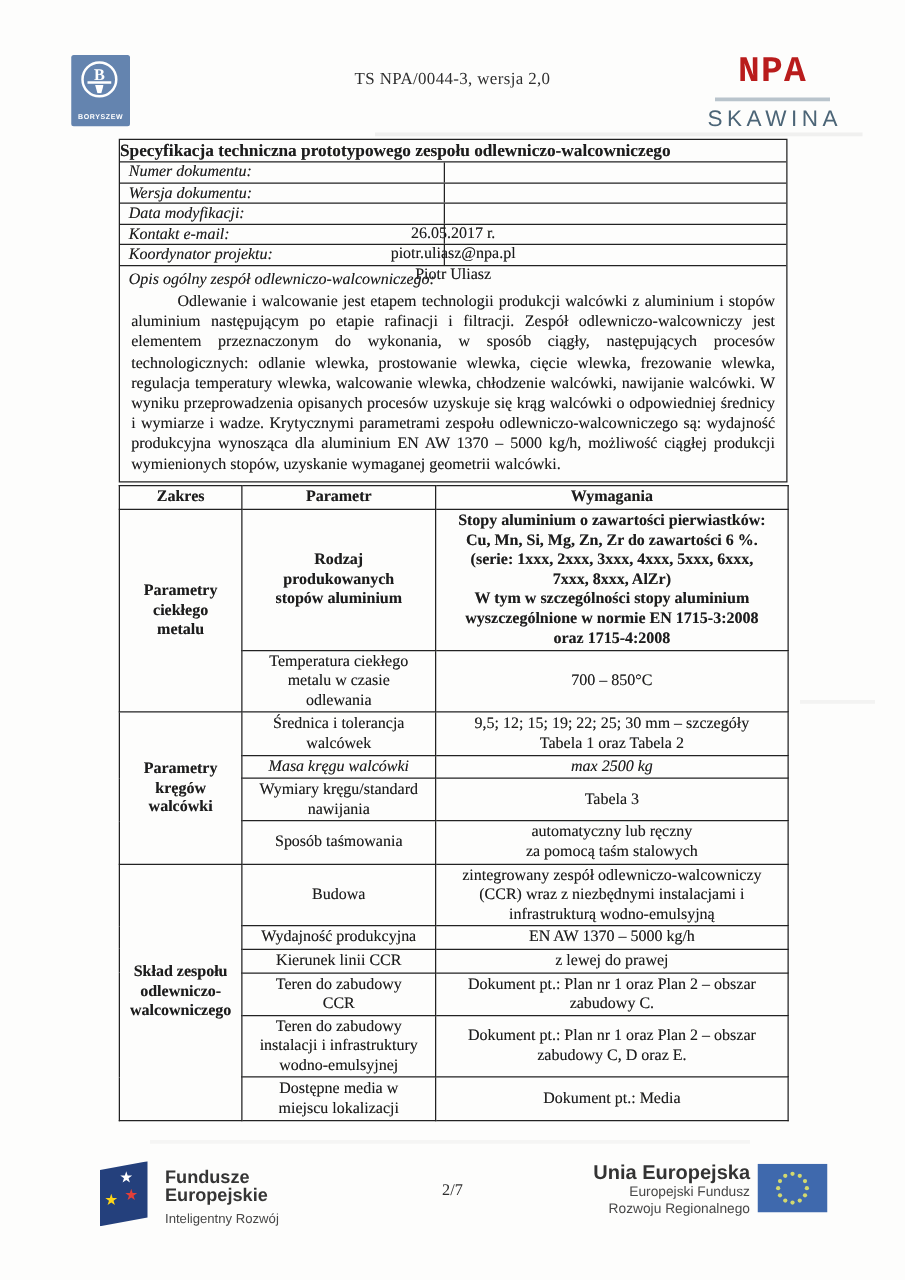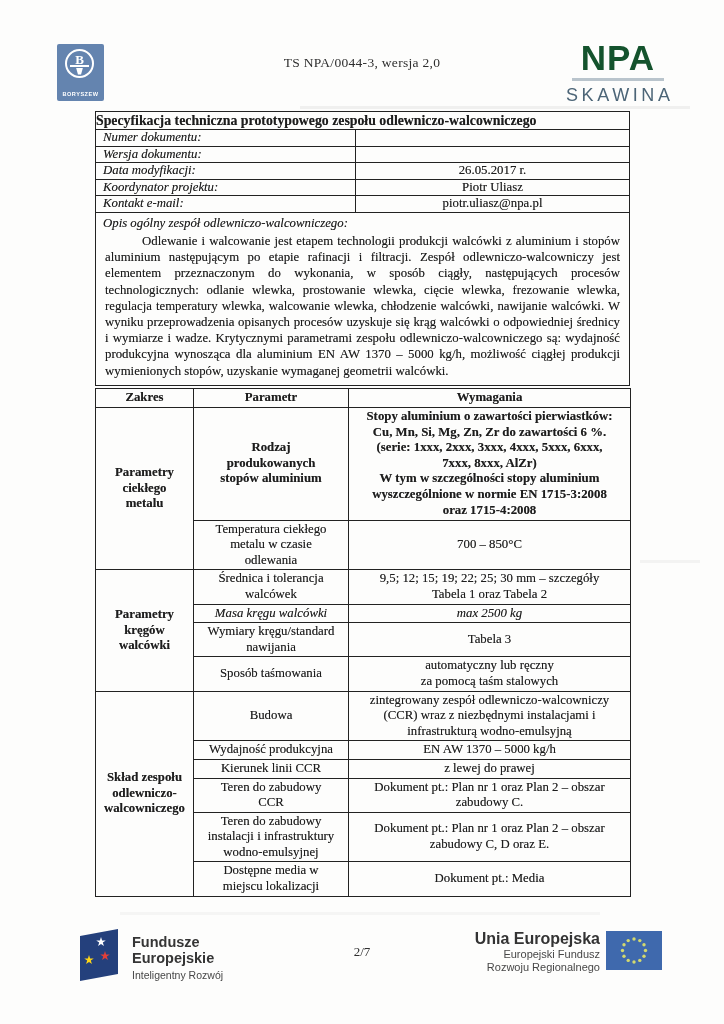--- a/index.html
+++ b/index.html
@@ -23,33 +23,33 @@
   .lb-b{position:absolute;left:0;top:2px;width:100%;text-align:center;color:#fff;
     font-weight:bold;font-size:13px;line-height:13px;font-family:"Liberation Serif",serif;}
   .lb-line{position:absolute;left:3px;right:3px;top:14px;height:1.6px;background:#fff;}
   .lb-cup{position:absolute;left:9px;top:16.5px;width:7px;height:7px;background:#fff;
     clip-path:polygon(0 0,100% 0,72% 100%,28% 100%);}
   .lb-name{position:absolute;left:0;bottom:4px;width:100%;text-align:center;color:#fff;
     font-family:"Liberation Sans",sans-serif;font-weight:bold;font-size:5.6px;letter-spacing:.5px;}
   .doc-ref{position:absolute;left:0;right:0;top:55px;text-align:center;
     font-size:13.5px;color:#2e2e2e;letter-spacing:.3px;}
   .logo-npa{position:absolute;top:40px;right:54px;width:104px;text-align:center;}
-  .npa-name{font-size:35px;font-weight:bold;color:#14532d;line-height:36px;letter-spacing:1px;
-    font-family:Liberation Sans, sans-serif;}
+  .npa-name{font-size:29px;font-weight:bold;color:#b91c1c;line-height:36px;letter-spacing:1px;
+    font-family:Liberation Mono, monospace;}
   .npa-line{height:2.5px;background:#b9c4cc;margin:2px 6px 4px;}
   .npa-city{font-family:"Liberation Sans",sans-serif;font-weight:normal;font-size:18px;
     letter-spacing:3.6px;color:#4c6577;}
 
   
   .doc-frame{position:absolute;left:95px;top:111px;width:535px;box-sizing:border-box;
     border:1.7px solid #222;font-size:12.8px;
     text-shadow:0 0 .35px rgba(25,25,25,.5);}
   .title-row{font-weight:bold;text-align:left;font-size:13.8px;line-height:17px;height:17px;
     border-bottom:1.7px solid #222;}
-  .info-row{display:flex;height:16.6px;border-bottom:1.4px solid #222;box-sizing:border-box;}
+  .info-row{display:flex;height:16.6px;border-bottom:1.4px solid #222;box-sizing:border-box;flex-direction:column;}
   .info-label{width:260px;box-sizing:border-box;border-right:1.4px solid #222;
     font-style:italic;padding-left:7px;line-height:15.6px;}
   .info-value{flex:1;text-align:center;line-height:15.6px;}
   .bold{font-weight:bold;}
   .opis-row{font-style:italic;padding:2px 0 0 7px;line-height:16px;height:17px;}
   .para{padding:1px 9px 6px 9px;text-align:justify;text-indent:37px;line-height:16.2px;}
 
   
   table.spec{position:absolute;left:95px;top:388px;width:535px;border-collapse:collapse;
     table-layout:fixed;font-size:12.8px;text-shadow:0 0 .35px rgba(25,25,25,.5);}
@@ -57,21 +57,21 @@
   table.spec th,table.spec td{border:1.5px solid #222;padding:1px 4px;vertical-align:middle;
     text-align:center;line-height:15.6px;white-space:pre-line;}
   table.spec th{font-weight:bold;}
   td.zakres{font-weight:bold;}
   tr.h-hdr{height:16px;} tr.h-r0{height:113px;} tr.h-r1{height:47px;} tr.h-r2{height:32px;}
   tr.h-r3{height:16px;font-style:italic;} tr.h-r4{height:34px;} tr.h-r5{height:31px;} tr.h-r6{height:49px;}
   tr.h-r7{height:16px;} tr.h-r8{height:14px;} tr.h-r9{height:34px;} tr.h-r10{height:45px;}
   tr.h-r11{height:31px;}
 
   
-  .footer-fe{position:absolute;left:76px;top:929px;display:flex;align-items:flex-end;
+  .footer-fe{position:absolute;left:76px;top:929px;display:flex;align-items:center;
     font-family:"Liberation Sans",sans-serif;color:#3b3b3b;}
   .fe-flag{width:46px;height:52px;}
   .fe-text{margin-left:10px;padding-top:5px;}
   .fe-name{font-weight:bold;font-size:14.5px;line-height:15.5px;color:#353535;}
   .fe-sub{font-size:10.5px;margin-top:3px;color:#474747;}
   .page-num{position:absolute;left:0;right:0;top:944px;text-align:center;font-size:13px;color:#2e2e2e;}
   .footer-ue{position:absolute;right:124px;top:930px;text-align:right;
     font-family:"Liberation Sans",sans-serif;color:#3b3b3b;}
   .ue-name{font-weight:bold;font-size:16px;line-height:18px;color:#333;}
   .ue-sub{font-size:11px;line-height:12.5px;color:#474747;}
@@ -108,26 +108,26 @@
     <div class="info-label">Numer dokumentu:</div>
   </div>
   <div class="info-row">
     <div class="info-label">Wersja dokumentu:</div>
   </div>
   <div class="info-row">
     <div class="info-label">Data modyfikacji:</div>
     <div class="info-value">26.05.2017 r.</div>
   </div>
   <div class="info-row">
+    <div class="info-label">Kontakt e-mail:</div>
+    <div class="info-value">piotr.uliasz@npa.pl</div>
+  </div>
+  <div class="info-row">
     <div class="info-label">Koordynator projektu:</div>
     <div class="info-value">Piotr Uliasz</div>
-  </div>
-  <div class="info-row">
-    <div class="info-label">Kontakt e-mail:</div>
-    <div class="info-value">piotr.uliasz@npa.pl</div>
   </div>
 
   <div class="opis-row">Opis ogólny zespół odlewniczo-walcowniczego:</div>
   <div class="para">Odlewanie i walcowanie jest etapem technologii produkcji walcówki z aluminium i stopów aluminium następującym po etapie rafinacji i filtracji. Zespół odlewniczo-walcowniczy jest elementem przeznaczonym do wykonania, w sposób ciągły, następujących procesów technologicznych: odlanie wlewka, prostowanie wlewka, cięcie wlewka, frezowanie wlewka, regulacja temperatury wlewka, walcowanie wlewka, chłodzenie walcówki, nawijanie walcówki. W wyniku przeprowadzenia opisanych procesów uzyskuje się krąg walcówki o odpowiedniej średnicy i wymiarze i wadze. Krytycznymi parametrami zespołu odlewniczo-walcowniczego są: wydajność produkcyjna wynosząca dla aluminium EN AW 1370 – 5000 kg/h, możliwość ciągłej produkcji wymienionych stopów, uzyskanie wymaganej geometrii walcówki.</div>
 </div>
 
 <table class="spec">
   <colgroup>
       <col class="c1">
       <col class="c2">

